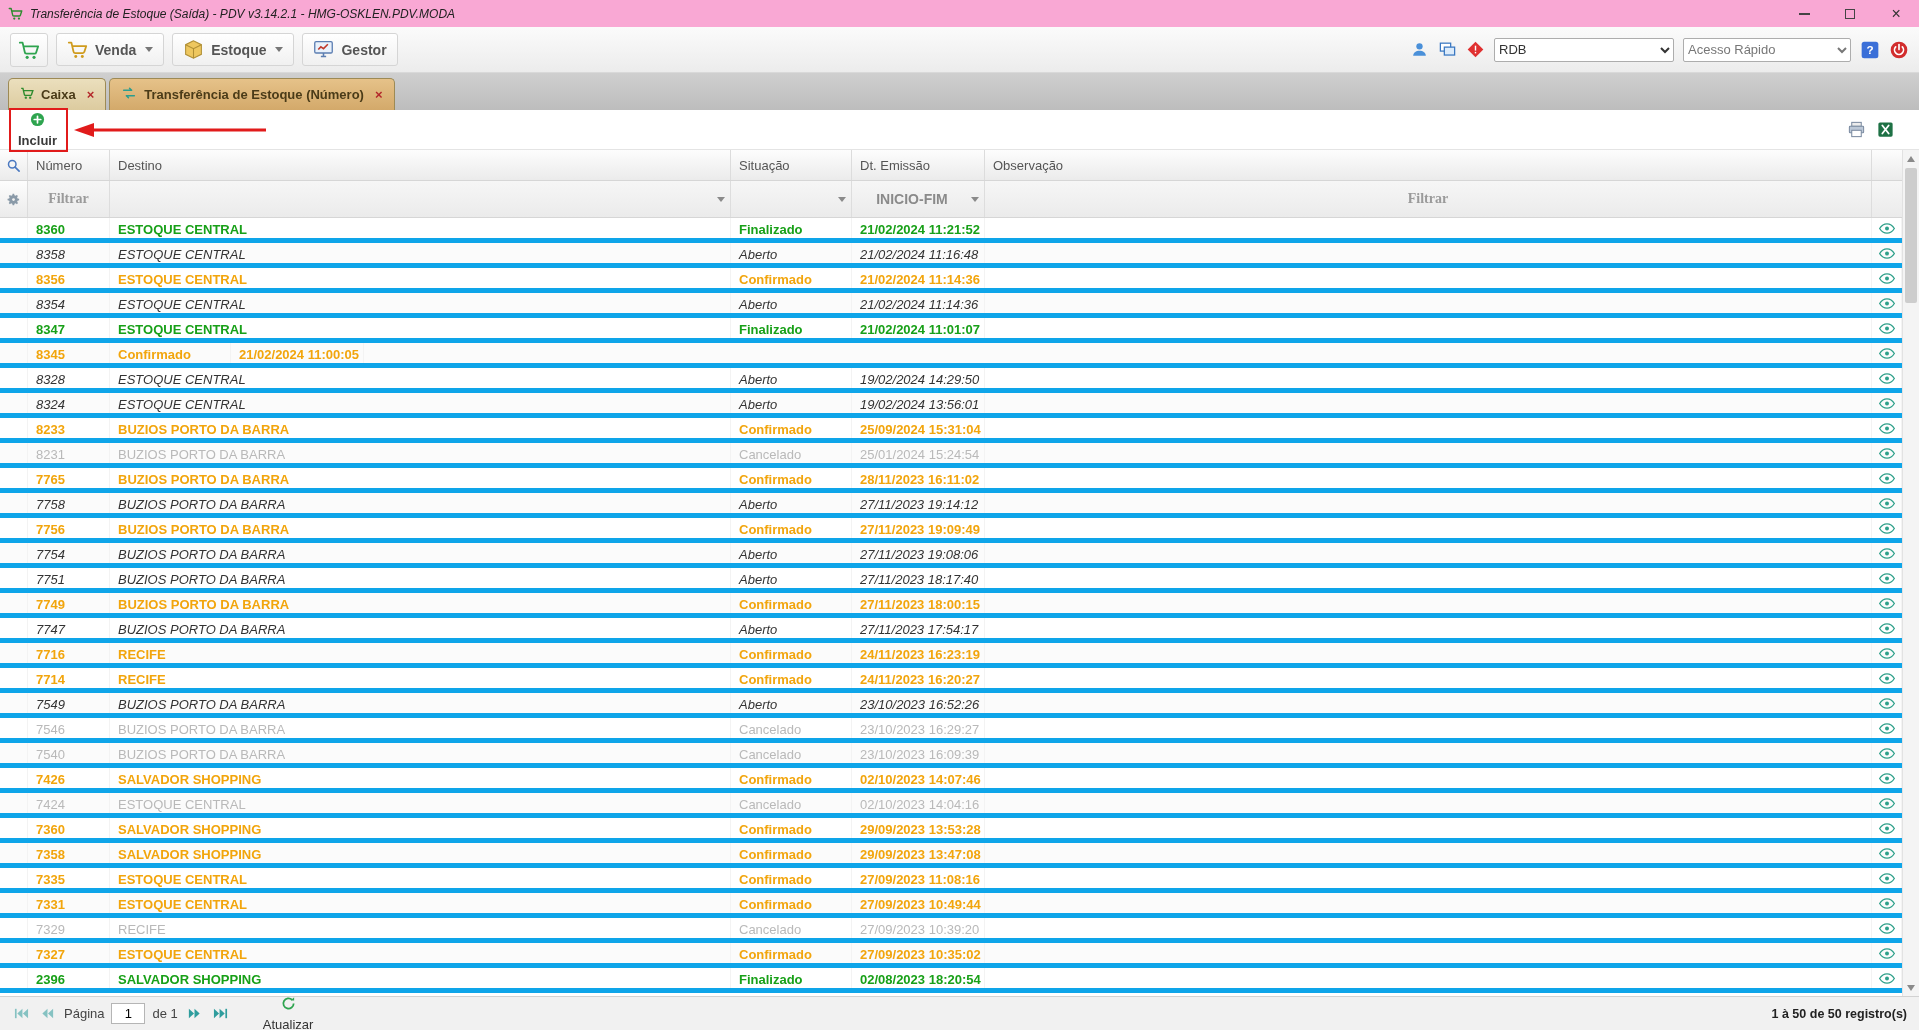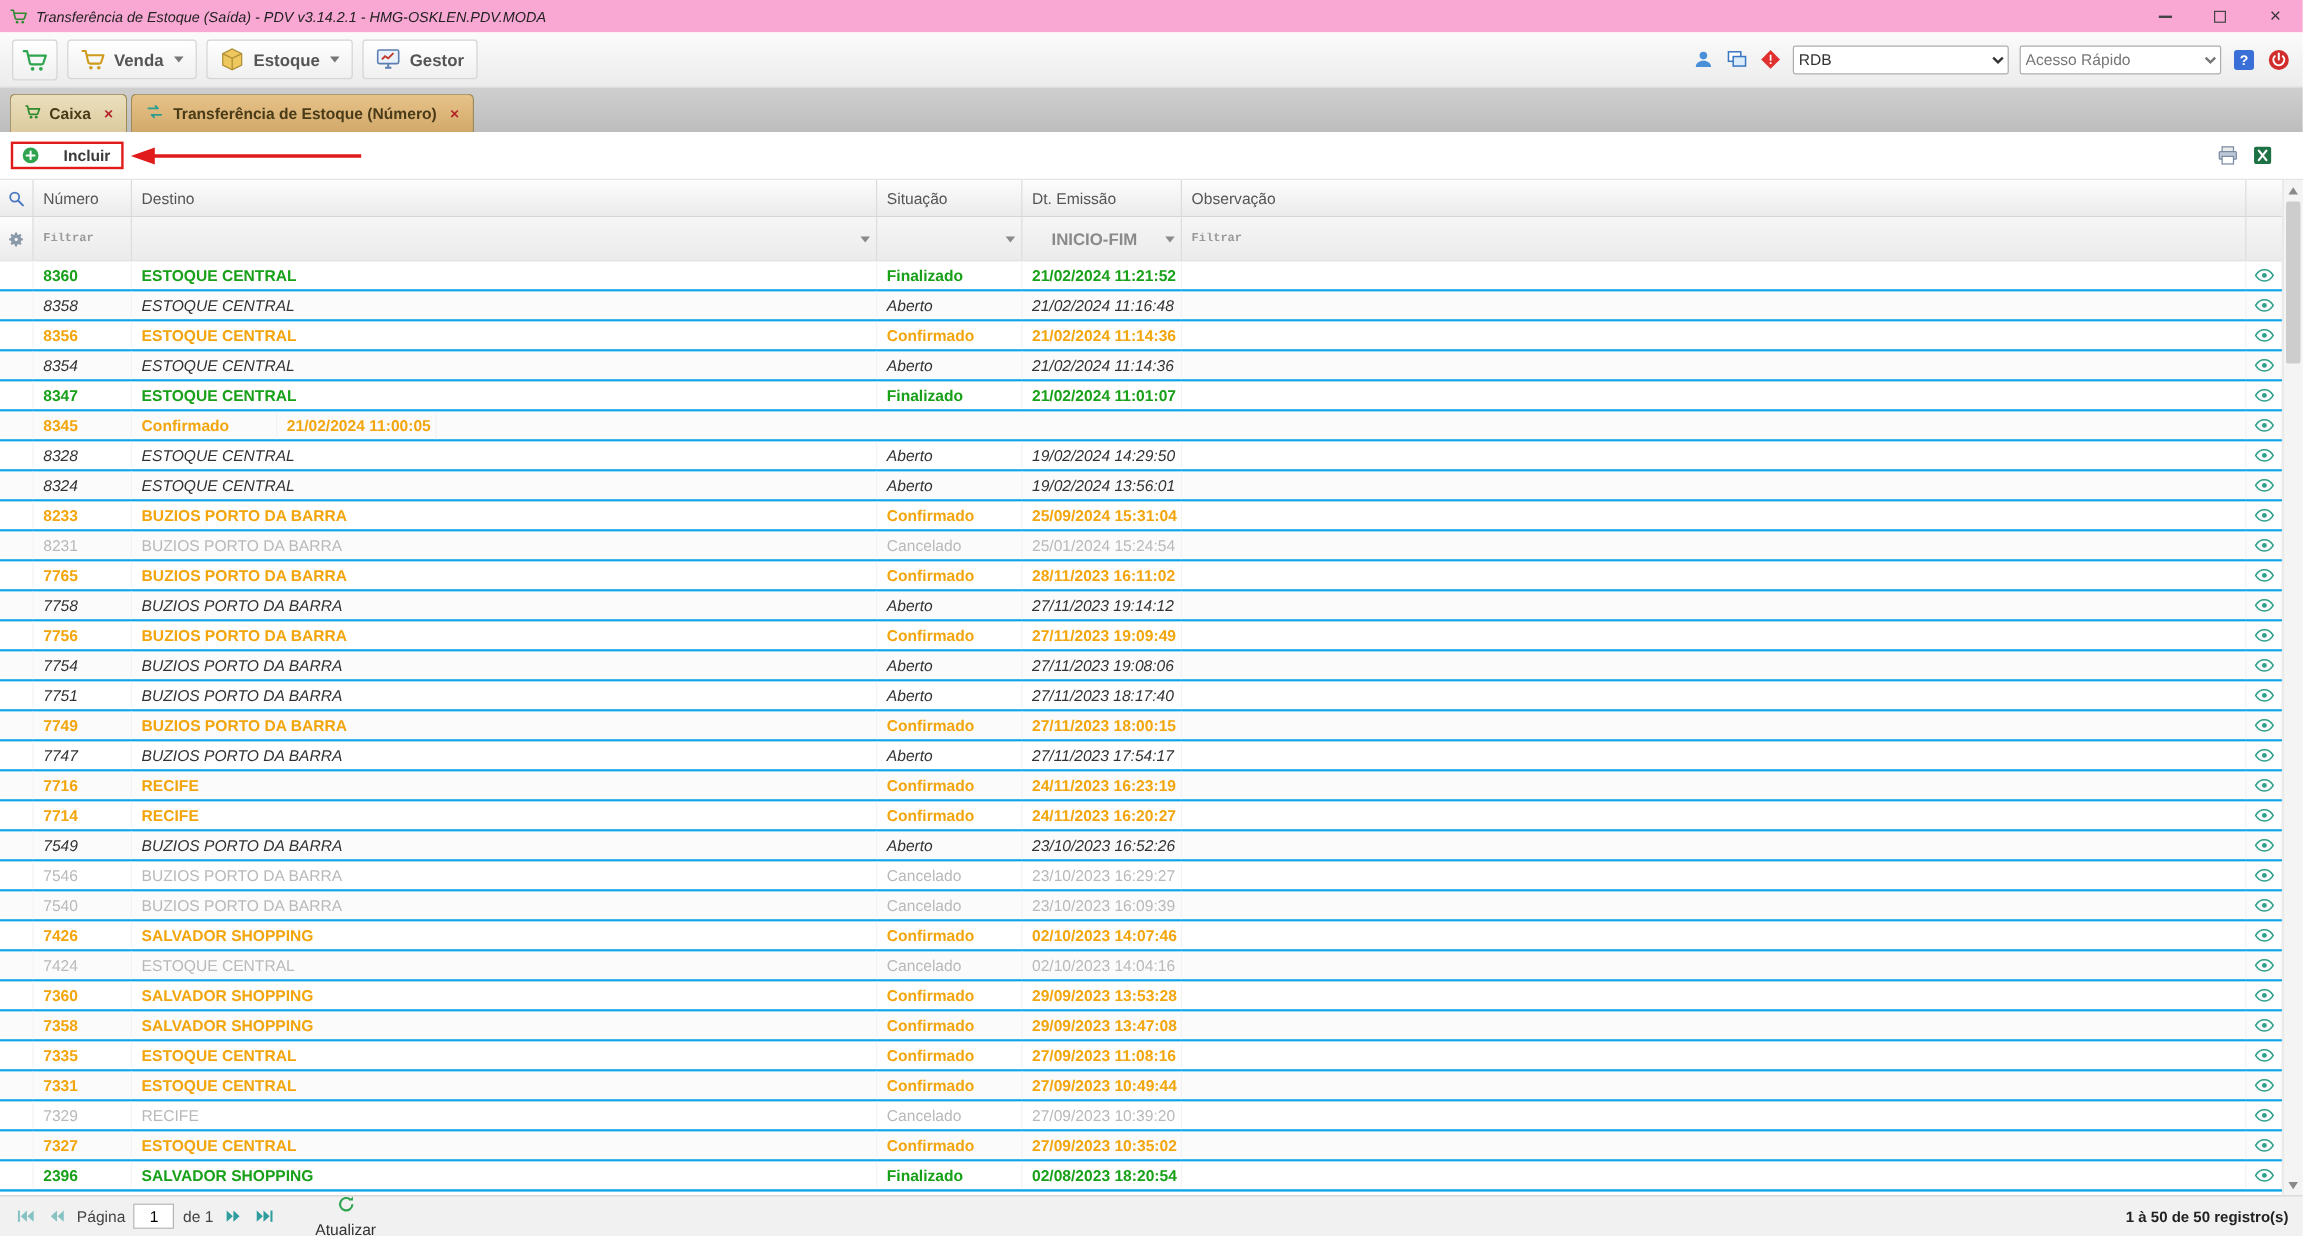--- a/index.html
+++ b/index.html
@@ -34,48 +34,48 @@
   
   .tabbar{ height:37px; background:linear-gradient(#cfcfcf,#bdbdbd); display:flex; align-items:flex-end; padding:0 0 0 8px; gap:3px; flex:0 0 auto; }
   .tab{ height:32px; display:flex; align-items:center; gap:7px; padding:0 11px; border:1px solid #9d8a55; border-bottom:none; border-radius:5px 5px 0 0; font-size:13px; font-weight:bold; color:#4a3b18; }
   .tab.inactive{ background:linear-gradient(#ebdfbd,#dccb9f); }
   .tab.active{ background:linear-gradient(#e6c289,#d3a96a); }
   .tab-close{ color:#b3272a; font-weight:bold; font-size:13px; margin-left:4px; }
 
   
   .action-row{ height:40px; background:#fff; border-bottom:1px solid #e4e4e4; display:flex; align-items:center; position:relative; flex:0 0 auto; }
   .incluir-box{ margin-left:9px; border:2px solid var(--annotation); padding:2px 9px 2px 7px; display:flex; align-items:center; }
-  .incluir{ display:flex; align-items:center; gap:20px; border:none; background:transparent; font-size:13px; font-weight:bold; color:#3a3a3a; font-family:inherit; }
+  .incluir{ display:flex; align-items:center; gap:6px; border:none; background:transparent; font-size:13px; font-weight:bold; color:#3a3a3a; font-family:inherit;flex-direction:column; }
   .annot-arrow{ margin-left:2px; }
   .ar-right{ margin-left:auto; display:flex; align-items:center; gap:10px; margin-right:24px; }
 
   
   .grid{ flex:1 1 auto; margin-right:17px; display:flex; flex-direction:column; overflow:hidden; }
   .cell{ flex:0 0 auto; }
   .col-gutter{ width:28px; }
   .col-numero{ width:82px; }
   .col-destino{ width:621px; }
   .col-situacao{ width:121px; }
   .col-dt{ width:133px; }
   .col-obs{ flex:1 1 auto; min-width:0; }
   .col-eye{ width:30px; }
 
   .ghead{ display:flex; height:31px; background:linear-gradient(#fdfdfd,#ebebeb); border-bottom:1px solid #d6d6d6; font-size:13px; color:#555; align-items:center; flex:0 0 auto; }
   .hcell{ padding:0 8px; border-right:1px solid #dcdcdc; height:100%; display:flex; align-items:center; white-space:nowrap; overflow:hidden; }
   .gcell{ height:100%; display:flex; align-items:center; justify-content:center; border-right:1px solid #dcdcdc; background:linear-gradient(#fdfdfd,#ebebeb); }
 
   .gfilter{ display:flex; height:37px; background:linear-gradient(#f6f6f6,#ebebeb); border-bottom:1px solid #d6d6d6; flex:0 0 auto; }
   .fcell{ border-right:1px solid #ddd; position:relative; display:flex; align-items:center; height:100%; }
-  .fcell input{ width:100%; height:100%; border:none; background:transparent; padding:0 8px; font-size:10px; font-weight:bold; color:#777; outline:none; font-family:Liberation Mono, monospace; }
+  .fcell input{ width:100%; height:100%; border:none; background:transparent; padding:0 8px; font-size:14px; font-weight:bold; color:#777; outline:none; font-family:Liberation Serif, serif;text-align:center; }
   .fcell input::placeholder{ color:#9a9a9a; font-weight:bold; opacity:1; }
   .dd{ position:absolute; right:5px; top:50%; margin-top:-2px; width:0; height:0; border-left:4px solid transparent; border-right:4px solid transparent; border-top:5px solid #8a8a8a; }
   .range{ width:100%; text-align:center; font-size:14px; font-weight:bold; color:#8a8a8a; padding-right:12px; }
 
   .gbody{ flex:1 1 auto; overflow:hidden; background:#fff; }
-  .trow{ display:flex; height:25px; line-height:24px; font-size:13px; border-bottom:2px solid #0ea5e9; color:#3a3a3a; background:#fff; }
+  .trow{ display:flex; height:25px; line-height:24px; font-size:13px; border-bottom:5px solid #0ea5e9; color:#3a3a3a; background:#fff; }
   .trow:nth-child(even){ background:#fbfbfb; }
   .trow .tcell{ padding:0 8px; white-space:nowrap; overflow:hidden; border-right:1px solid #f3f3f3; }
   .trow .tcell.col-gutter, .trow .tcell.col-eye{ padding:0; display:flex; align-items:center; justify-content:center; }
   .trow.st-finalizado{ color:var(--finalizado); font-weight:bold; }
   .trow.st-confirmado{ color:var(--confirmado); font-weight:bold; }
   .trow.st-cancelado{ color:var(--cancelado); }
   .trow.st-aberto{ color:#333;font-style:italic; }
 
   
   .vscroll{ position:absolute; top:150px; right:0; bottom:34px; width:17px; background:#f4f4f4; border-left:1px solid #e2e2e2; }

